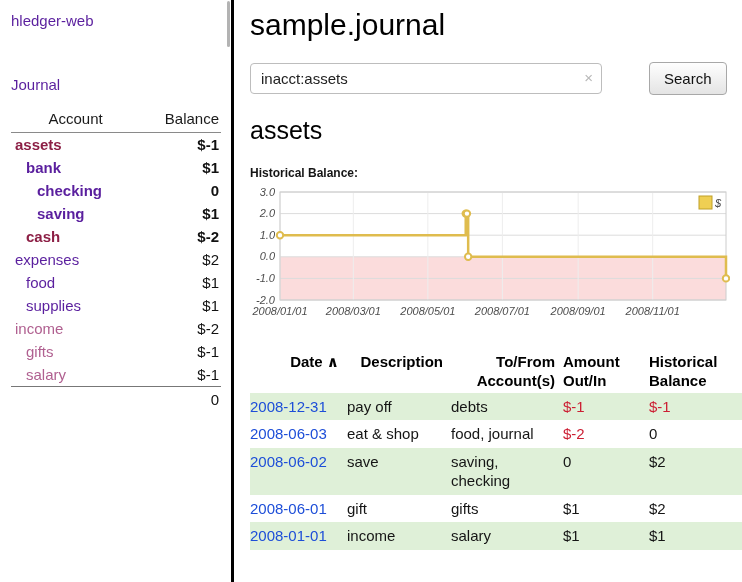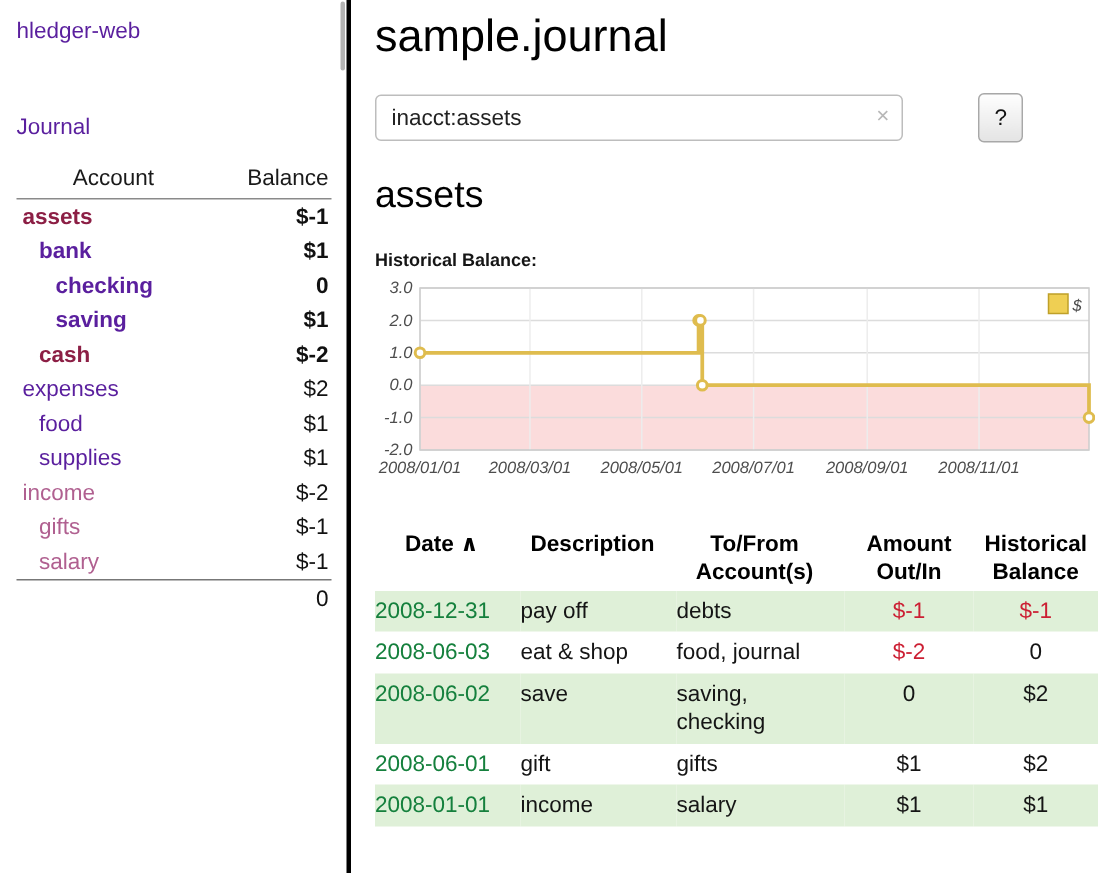--- a/index.html
+++ b/index.html
@@ -43,25 +43,25 @@
   .chart-label { margin-top: 21px; font-weight: 700; font-size: 12px; }
   .chart-wrap { margin-top: 6px; font-style: italic; }
   svg text.tick { font-family: "Liberation Sans", sans-serif; font-size: 11px; fill: #4d4d4d; }
 
   
   table.register { width: 100%; border-collapse: collapse; margin-top: 14px; table-layout: fixed; }
   col.c-date { width: 97px; }
   col.c-desc { width: 104px; }
   col.c-acct { width: 112px; }
   col.c-amt  { width: 86px; }
-  table.register th { text-align: center; vertical-align: top; font-weight: 700; padding: 2px 8px 2px 0; line-height: 1.25; color: #000; }
-  table.register th.num, table.register td.num { text-align: center; padding-right: 0; }
+  table.register th { text-align: right; vertical-align: top; font-weight: 700; padding: 2px 8px 2px 0; line-height: 1.25; color: #000; }
+  table.register th.num, table.register td.num { text-align: left; padding-right: 0; }
   table.register td { vertical-align: top; padding: 4px 8px 4px 0; line-height: 1.3; }
   tr.shaded { background: #dff0d8; }
-  a.date-link { color: #15803d; text-decoration: none; cursor: pointer; white-space: nowrap; margin-top: 18px; }
+  a.date-link { color: #1d4ed8; text-decoration: none; cursor: pointer; white-space: nowrap; margin-top: 18px; }
   td.neg { color: #cc1f33; }
   .sort-icon { font-weight: 700; }
 </style>
 </head>
 <body>
 
 <div class="app">
 
   <aside class="sidebar">
     <div class="scroll-thumb"></div>
@@ -131,20 +131,21 @@
   </aside>
 
   <main class="main">
     <h1 class="page-title">sample.journal</h1>
 
     <form class="searchform">
       <div class="search-wrap">
         <input class="search-input" type="text" value="inacct:assets" style="">
         <span class="clear-icon">×</span>
       </div>
+      <button type="button" class="btn">Search</button>
       <button type="button" class="btn help">?</button>
     </form>
 
     <h2 class="account-title">assets</h2>
 
     <div class="chart-label">Historical Balance:</div>
 
     <div class="chart-wrap">
       <svg id="chart-svg" width="480" height="148" viewBox="0 0 480 148">
           <rect x="30" y="70.8" width="446" height="43.2" fill="#fbdcdc"></rect>

